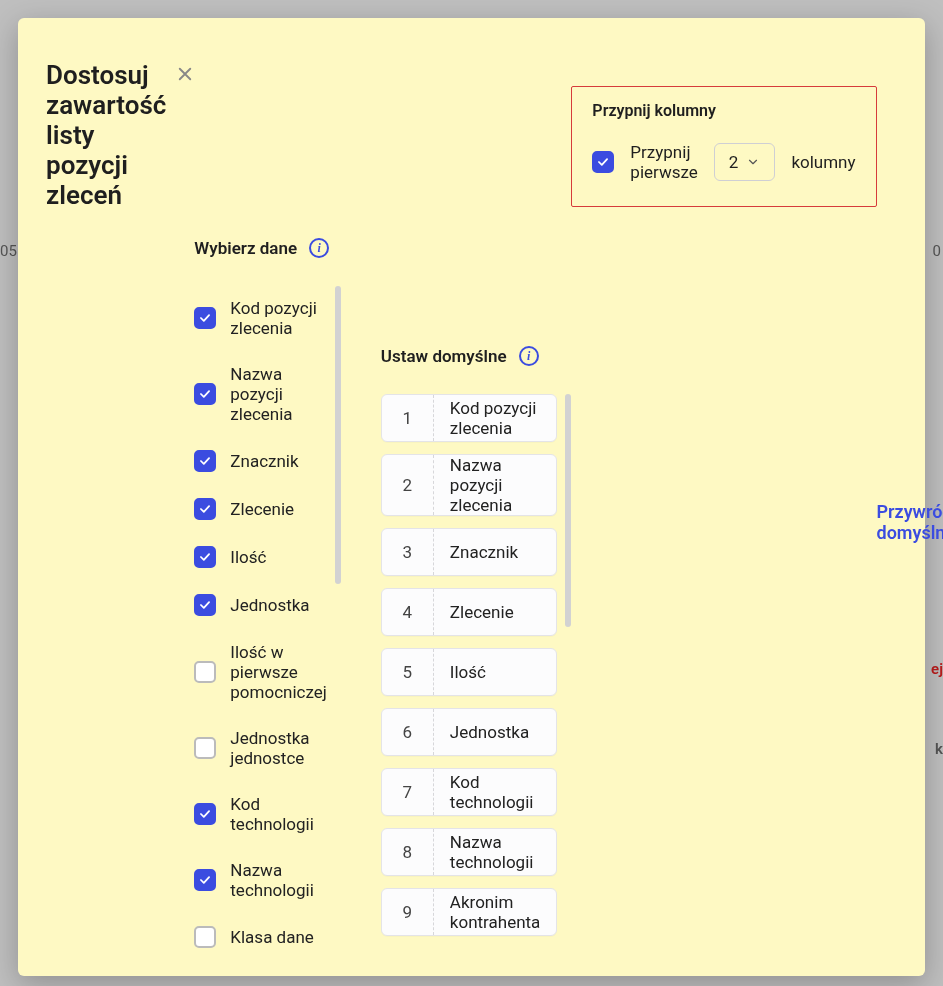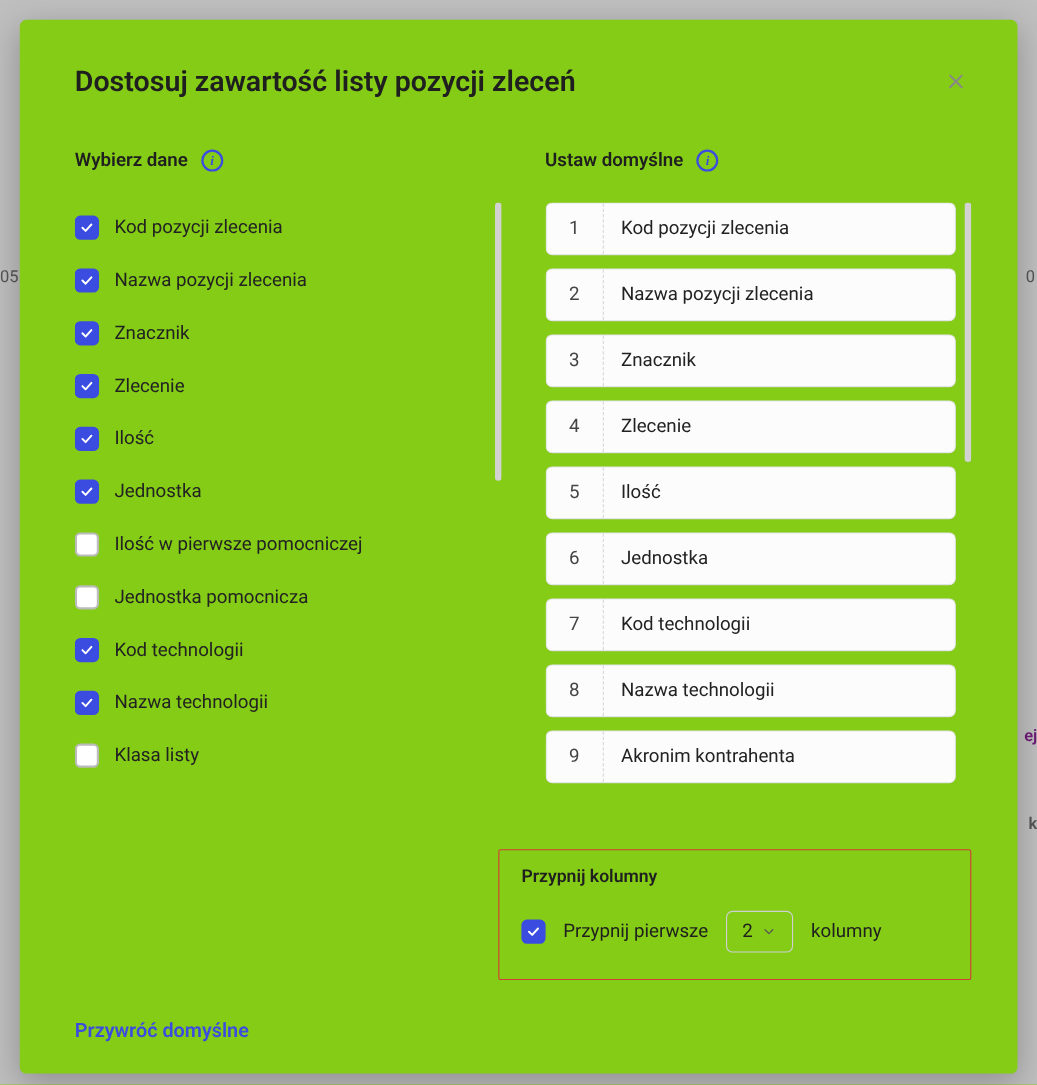--- a/index.html
+++ b/index.html
@@ -12,26 +12,26 @@
     overflow: hidden;
     position: relative;
     color: #1f1f1f;
   }
   .modal {
     position: absolute;
     top: 18px;
     left: 18px;
     right: 18px;
     bottom: 10px;
-    background: #84cc16;
+    background: #fef9c3;
     border-radius: 6px;
     box-shadow: 0 8px 30px rgba(0,0,0,0.25);
     display: flex;
-    flex-direction: column;
-    padding: 42px 42px 28px 50px;
+    flex-direction: row;
+    padding: 42px 42px 28px 28px;
   }
   .modal-header {
     display: flex;
     align-items: flex-start;
     justify-content: space-between;
     margin-bottom: 46px;
   }
   .modal-title {
     font-size: 26px;
     font-weight: 600;
@@ -44,20 +44,21 @@
     cursor: pointer;
     font-size: 22px;
     line-height: 1;
   }
   .close-btn svg { width: 18px; height: 18px; }
   .columns {
     display: flex;
     gap: 40px;
     flex: 1;
     min-height: 0;
+    align-items: flex-end;
   }
   .col {
     flex: 1;
     display: flex;
     flex-direction: column;
     min-height: 0;
   }
   .col-header {
     display: flex;
     align-items: center;
@@ -208,21 +209,21 @@
     position: absolute;
     color: #555;
     font-size: 15px;
   }
 </style>
 </head>
 <body>
 
 <span class="bg-text" style="top:242px; left:0;">05</span>
 <span class="bg-text" style="top:242px; right:2px;">0</span>
-<span class="bg-text" style="top:660px; right:0; color:#701a75; font-weight:600;">ej</span>
+<span class="bg-text" style="top:660px; right:0; color:#b91c1c; font-weight:600;">ej</span>
 <span class="bg-text" style="top:740px; right:0; font-weight:600;">k</span>
 
 <div class="modal">
 
   <div class="modal-header">
     <div class="modal-title">Dostosuj zawartość listy pozycji zleceń</div>
     <div class="close-btn">
       <svg viewBox="0 0 24 24">
           <path d="M5 5 L19 19 M19 5 L5 19" stroke="#888" stroke-width="2.5" stroke-linecap="round" fill="none"></path>
         </svg>
@@ -285,41 +286,41 @@
                 </svg>
               </span>
               <span>Jednostka</span>
             </div>
             <div class="item">
               <span class="chk"></span>
               <span>Ilość w pierwsze pomocniczej</span>
             </div>
             <div class="item">
               <span class="chk"></span>
-              <span>Jednostka pomocnicza</span>
+              <span>Jednostka jednostce</span>
             </div>
             <div class="item">
               <span class="chk checked">
                 <svg viewBox="0 0 24 24">
                   <path d="M5 12 L10 17 L19 7" stroke="#fff" stroke-width="3" fill="none" stroke-linecap="round" stroke-linejoin="round"></path>
                 </svg>
               </span>
               <span>Kod technologii</span>
             </div>
             <div class="item">
               <span class="chk checked">
                 <svg viewBox="0 0 24 24">
                   <path d="M5 12 L10 17 L19 7" stroke="#fff" stroke-width="3" fill="none" stroke-linecap="round" stroke-linejoin="round"></path>
                 </svg>
               </span>
               <span>Nazwa technologii</span>
             </div>
             <div class="item">
               <span class="chk"></span>
-              <span>Klasa listy</span>
+              <span>Klasa dane</span>
             </div>
           </div>
         <div class="fake-scrollbar"></div>
       </div>
     </div>
 
     <div class="col">
       <div class="col-header">
         <span>Ustaw domyślne</span>
         <span class="info-icon">i</span>

